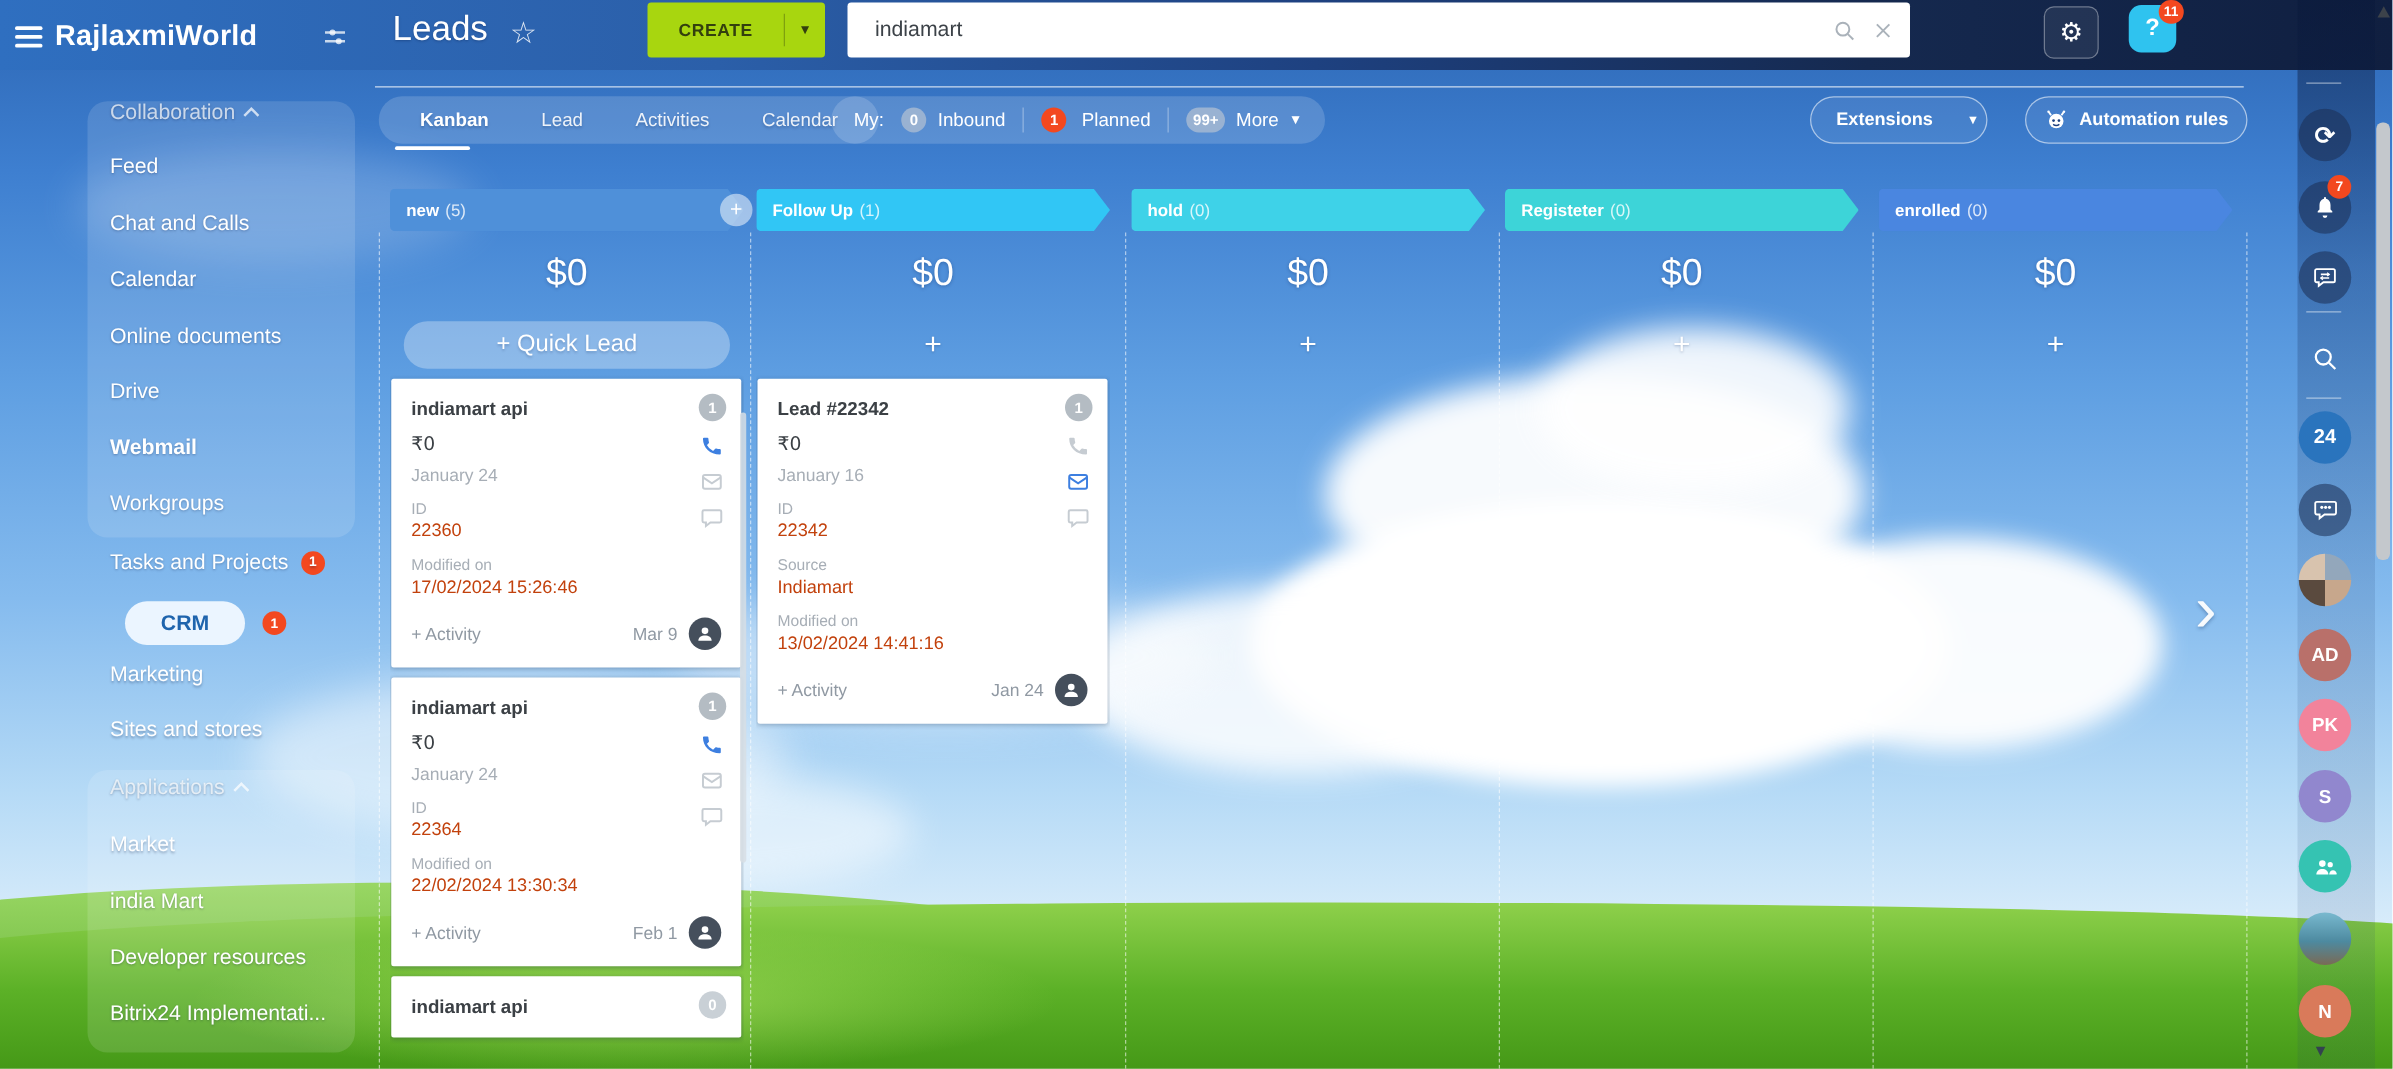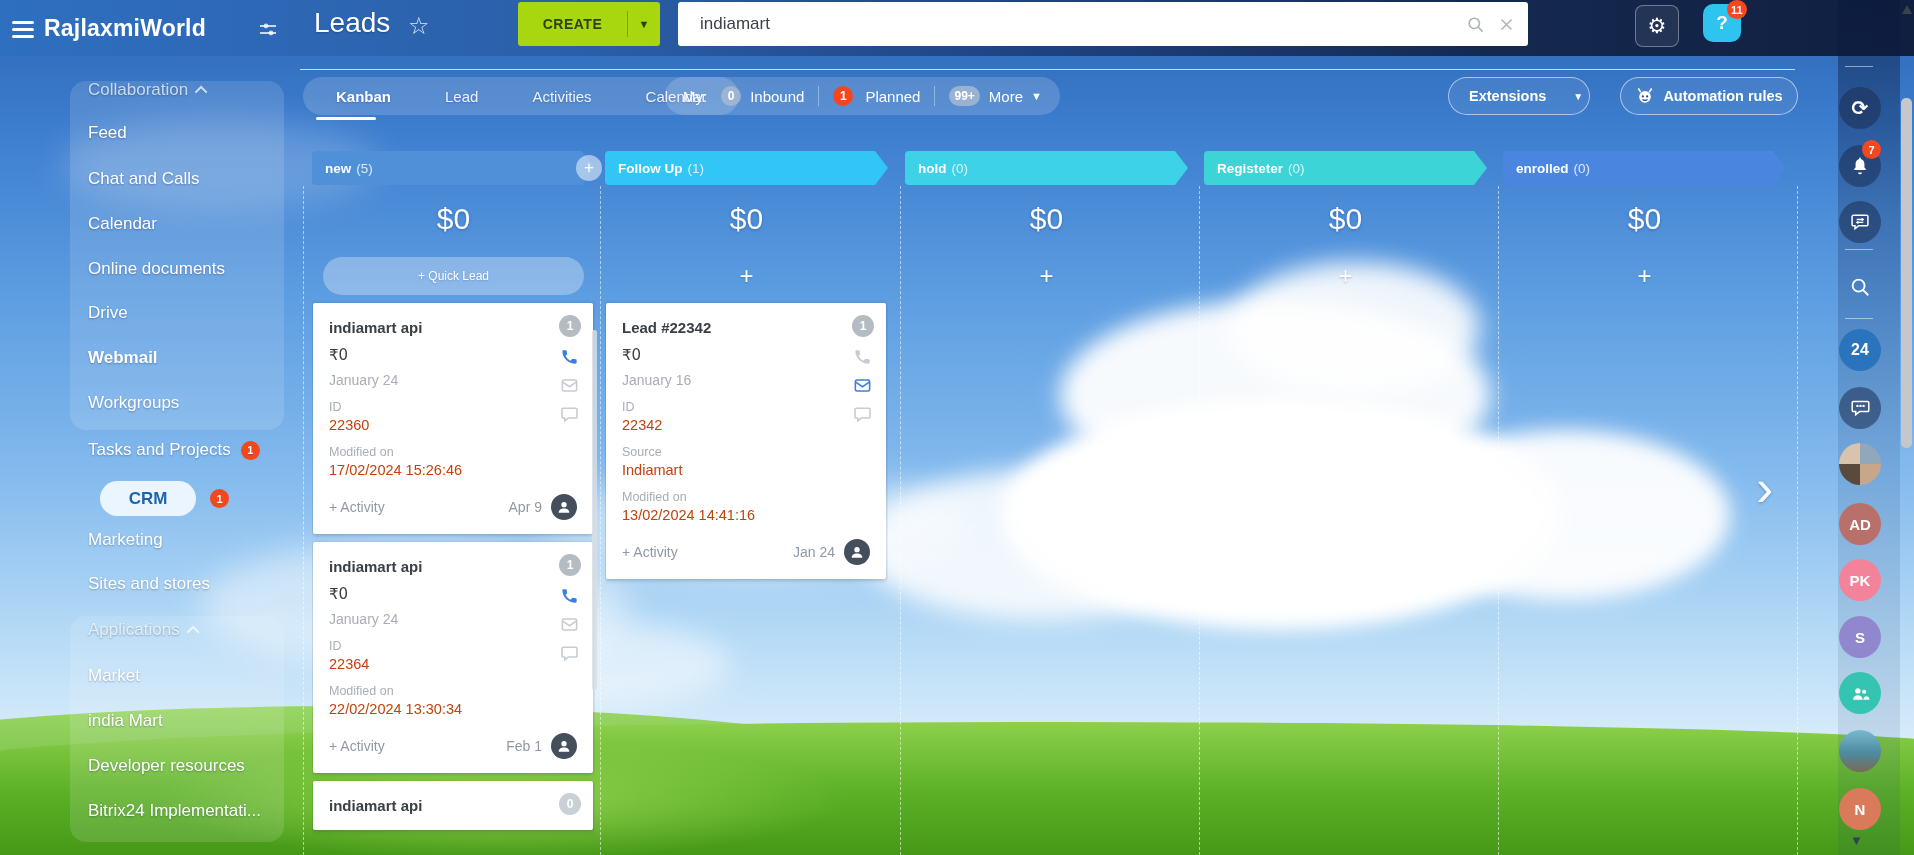--- a/index.html
+++ b/index.html
@@ -40,21 +40,21 @@
              background:rgba(255,255,255,.07); border-radius:8px; color:#fff; font-size:21px;
              display:flex; align-items:center; justify-content:center; }
   .helpbtn { left:1703px; top:4px; width:38px; height:38px; background:#2fc3ef; border-radius:10px;
              color:#fff; font-weight:bold; font-size:19px; display:flex; align-items:center; justify-content:center; }
   .badge-red { background:#f3481f; color:#fff; border-radius:10px; font-size:11px; font-weight:bold;
                min-width:19px; height:19px; padding:0 4px; display:flex; align-items:center; justify-content:center; }
 
   
   .hr-line { left:300px; top:69px; width:1495px; height:1px; background:rgba(255,255,255,.75); }
   .pill { background:rgba(255,255,255,.16); border-radius:19px; height:38px; display:flex; align-items:center; }
-  .tabs { left:303px; top:77px; padding:0 12px;gap:12px; }
+  .tabs { left:303px; top:77px; padding:0 12px; }
   .tab { color:rgba(255,255,255,.9); font-size:15px; padding:0 21px; text-shadow:0 1px 2px rgba(0,30,80,.25); }
   .tab.active { color:#fff; font-weight:bold; }
   .tab-underline { left:316px; top:117px; width:60px; height:3px; background:#fff; border-radius:2px; }
   .filters { left:665px; top:77px; padding:0 18px; color:#fff; font-size:15px; }
   .cnt-badge { border-radius:10px; min-width:20px; height:20px; padding:0 5px; font-size:12px; font-weight:bold;
                color:#fff; display:inline-flex; align-items:center; justify-content:center; }
   .cnt-gray { background:rgba(165,185,210,.85); }
   .cnt-red { background:#f3481f; }
   .v-sep { width:1px; height:20px; background:rgba(255,255,255,.35); margin:0 14px; }
   .pill-outline { border:1px solid rgba(255,255,255,.55); background:rgba(255,255,255,.07); border-radius:19px;
@@ -65,21 +65,21 @@
   .kcol { top:151px; width:283px; }
   .khead { height:34px; color:#fff; font-size:13.5px; display:flex; align-items:center; padding-left:13px;
            clip-path:polygon(0 0, calc(100% - 13px) 0, 100% 50%, calc(100% - 13px) 100%, 0 100%);
            border-radius:4px 0 0 4px; }
   .khead b { font-weight:bold; }
   .khead .kc { color:rgba(255,255,255,.8); margin-left:5px; font-weight:normal; }
   .kbody { position:absolute; top:40px; left:0; width:283px; height:670px; overflow:hidden; padding-top:8px; }
   .ktotal { text-align:center; color:#fff; font-size:30px; font-weight:300; line-height:40px;
             text-shadow:0 1px 3px rgba(0,30,80,.3); }
   .qlead { margin:18px 11px 0; height:38px; border-radius:19px; background:rgba(255,255,255,.3);
-           color:#fff; font-size:12px; display:flex; align-items:center; justify-content:center;
+           color:#fff; font-size:19px; display:flex; align-items:center; justify-content:center;
            text-shadow:0 1px 2px rgba(0,30,80,.2); }
   .plus-add { margin-top:18px; height:38px; color:#fff; font-size:24px; font-weight:300; text-align:center;
               line-height:38px; text-shadow:0 1px 2px rgba(0,30,80,.25); }
   .plus-circle { position:absolute; right:-7px; top:4px; width:26px; height:26px; border-radius:50%;
                  background:rgba(255,255,255,.5); color:#fff; font-size:17px; display:flex;
                  align-items:center; justify-content:center; }
 
   .card { position:relative; margin:8px 2px 0 1px; background:#fff; border-radius:2px; padding:14px 16px;
           box-shadow:0 1px 4px rgba(20,40,70,.3); }
   .c-title { font-size:15px; font-weight:bold; color:#3b4045; padding-right:44px; line-height:21px; }
@@ -329,21 +329,21 @@
           </span>
       </div>
       <div class="c-amount">₹0</div>
       <div class="c-date">January 24</div>
       <div class="c-label">ID</div>
       <div class="c-value">22360</div>
       <div class="c-label">Modified on</div>
       <div class="c-value">17/02/2024 15:26:46</div>
       <div class="c-foot">
         <span>+ Activity</span>
-        <span class="due">Apr 9</span>
+        <span class="due">Mar 9</span>
         <span class="c-ava">
             <svg width="16" height="16" viewBox="0 0 24 24" fill="#fff">
               <circle cx="12" cy="8.5" r="4"></circle>
               <path d="M4 20.5c0-4.2 3.6-6.3 8-6.3s8 2.1 8 6.3z"></path>
             </svg>
           </span>
       </div>
     </div>
 
     <div class="card">

